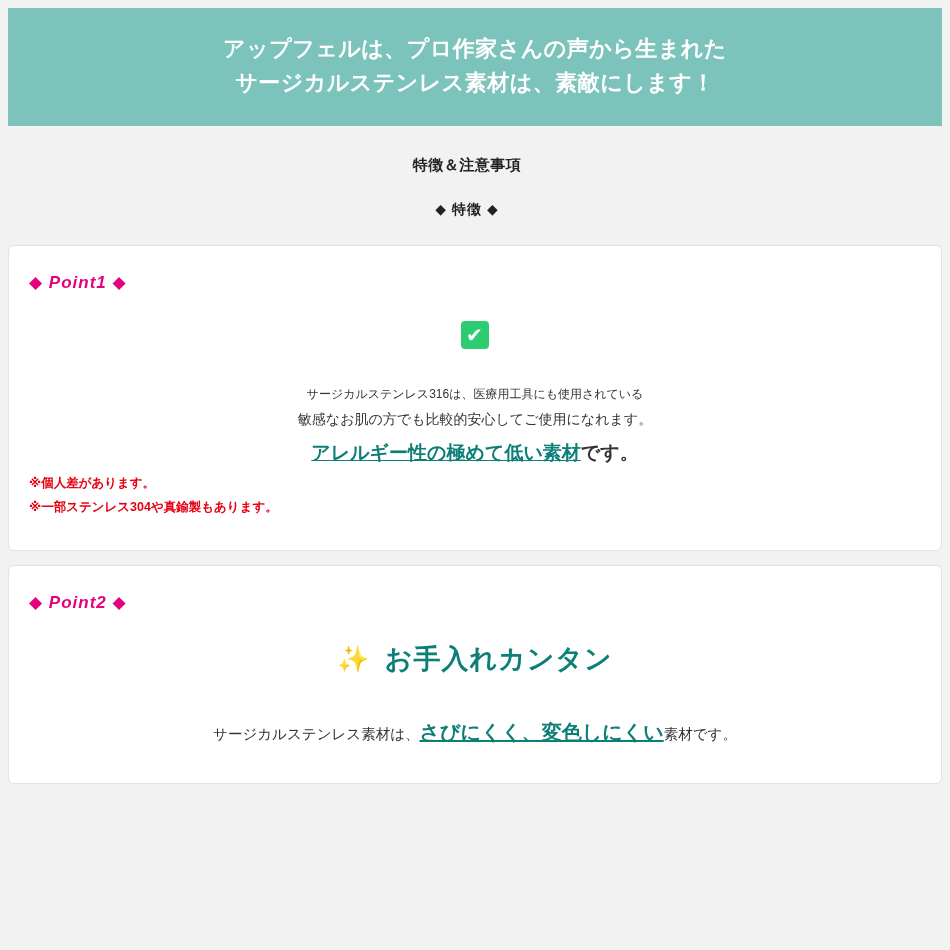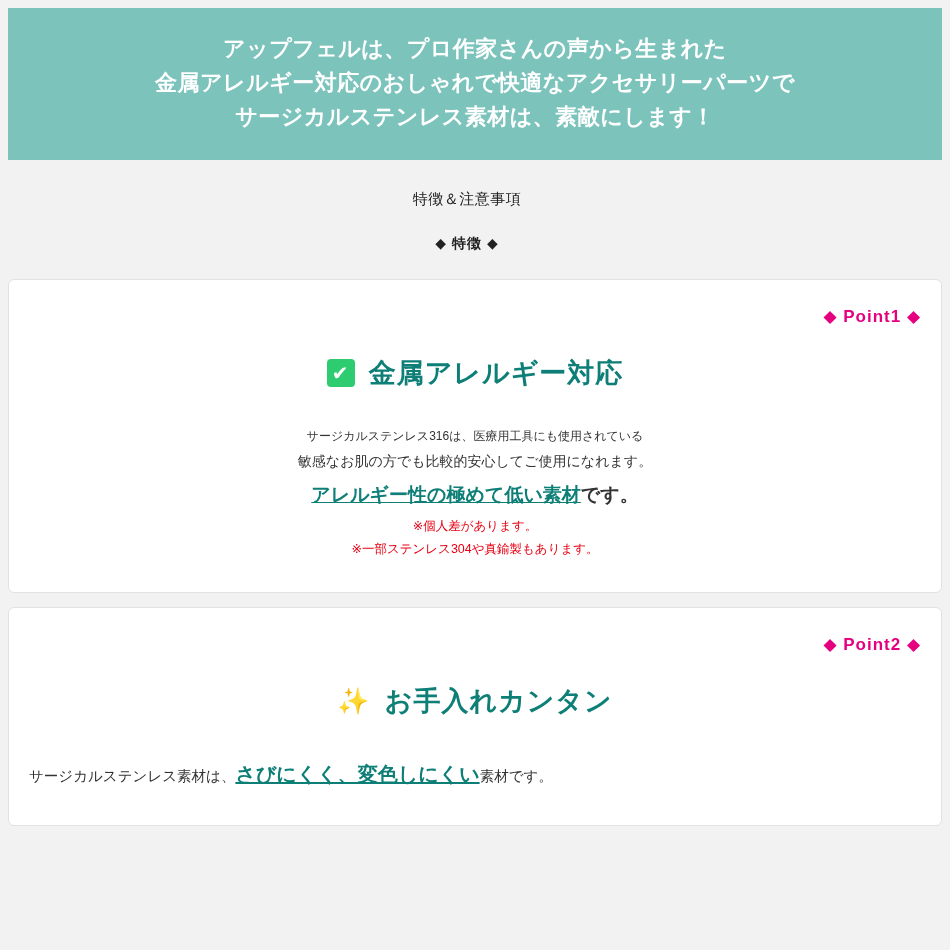--- a/index.html
+++ b/index.html
@@ -34,21 +34,21 @@
     font-weight: bold;
     line-height: 1.55;
     letter-spacing: 0.5px;
     white-space: nowrap;
   }
 
   
   .section-title {
     text-align: center;
     font-size: 15px;
-    font-weight: normal;
+    font-weight: bold;
     color: #222;
     margin: 30px 0 0 0;
     letter-spacing: 0.5px;
   }
   .section-sub {
     text-align: center;
     font-size: 14px;
     font-weight: bold;
     color: #222;
     margin: 26px 0 26px 0;
@@ -59,23 +59,24 @@
   .card {
     background: #ffffff;
     border: 1px solid #e2e2e2;
     border-radius: 6px;
     width: 934px;
     margin: 0 auto 14px auto;
     box-sizing: border-box;
     padding: 26px 20px 30px 20px;
   }
   .point-label {
-    text-align: right;
+    text-align: left;
     color: #e4007f;
     font-weight: bold;
+    font-style: italic;
     font-size: 17px;
     letter-spacing: 1px;
     margin-bottom: 28px;
   }
   .card-heading {
     text-align: center;
     font-size: 27px;
     font-weight: bold;
     color: #0d7f77;
     letter-spacing: 1px;
@@ -116,55 +117,53 @@
   }
   .body-line.mid {
     font-size: 14px;
   }
   .ul-teal {
     color: #0d7f77;
     text-decoration: underline;
     font-weight: bold;
   }
   .note {
-    text-align: center;
+    text-align: left;
     color: #e60012;
     font-size: 12.5px;
-    font-weight: normal;
+    font-weight: bold;
     line-height: 1.9;
   }
   .mix-line {
-    text-align: left;
+    text-align: center;
     font-size: 14.5px;
     line-height: 2.1;
     color: #333;
   }
   .mix-line .ul-teal {
     font-size: 20px;
   }
 </style>
 </head>
 <body>
 
 <div class="page">
 
   <div class="hero">
     <div class="hero-line">アップフェルは、プロ作家さんの声から生まれた</div>
-    <div class="hero-line">金属アレルギー対応のおしゃれで快適なアクセサリーパーツで</div>
     <div class="hero-line">サージカルステンレス素材は、素敵にします！</div>
   </div>
 
   <div class="section-title">特徴＆注意事項</div>
   <div class="section-sub">◆ 特徴 ◆</div>
 
   <div class="card">
     <div class="point-label">◆ Point1 ◆</div>
     <div class="card-heading">
       <span class="check-icon">✔</span>
-      <span>金属アレルギー対応</span>
     </div>
     <div class="body-line">サージカルステンレス316は、医療用工具にも使用されている</div>
     <div class="body-line mid">敏感なお肌の方でも比較的安心してご使用になれます。</div>
     <div class="body-line big">
       <span class="ul-teal">アレルギー性の極めて低い素材</span><span>です。</span>
     </div>
     <div class="note">※個人差があります。</div>
     <div class="note">※一部ステンレス304や真鍮製もあります。</div>
   </div>
 

